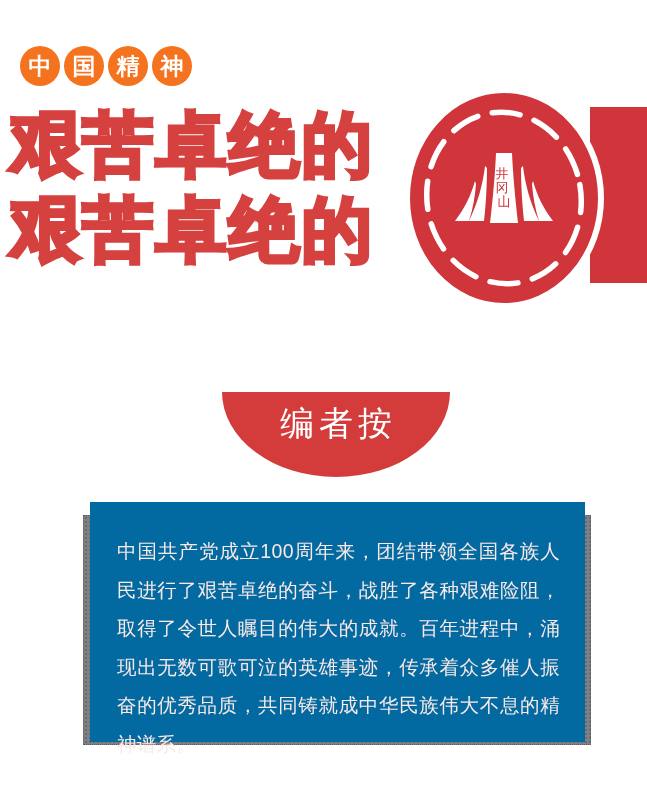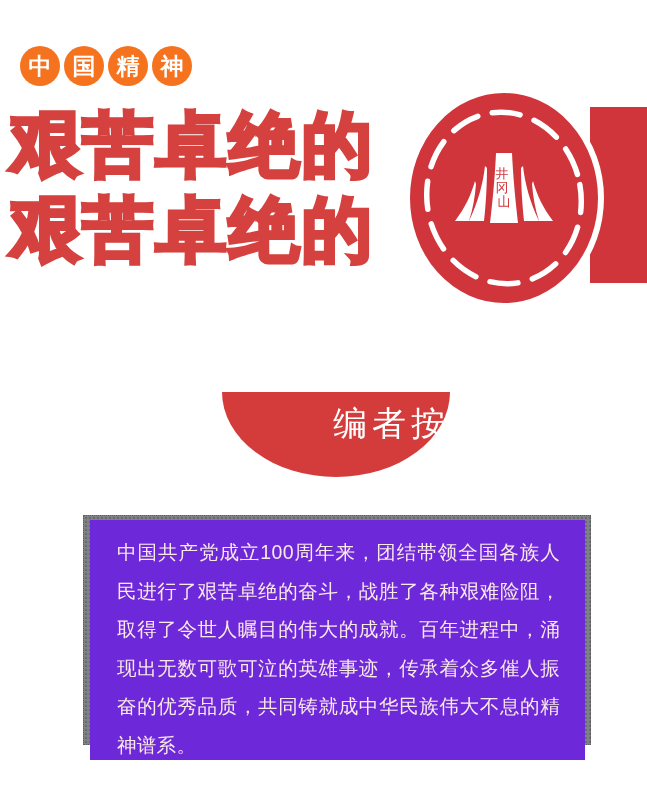--- a/index.html
+++ b/index.html
@@ -23,39 +23,39 @@
   
   .side-rect{
     position:absolute;left:590px;top:107px;width:57px;height:176px;
     background:#CF353B;z-index:1;
   }
   .emblem{position:absolute;left:399px;top:83px;width:210px;height:230px;z-index:2;}
   
   .note-semicircle{
     position:absolute;left:222px;top:392px;width:228px;height:85px;
     background:#D43B3B;border-radius:0 0 114px 114px / 0 0 85px 85px;
-    display:flex;justify-content:flex-end;
+    display:flex;justify-content:center;
   }
   .note-label{
     margin-top:9px;color:#ffffff;font-size:34px;letter-spacing:5px;
     text-indent:5px;font-weight:500;
   }
   
   .shadow-box{
     position:absolute;left:83px;top:515px;width:508px;height:230px;
     background-color:#808184;
     background-image:radial-gradient(#686a6d 1px, transparent 1.2px);
     background-size:4px 4px;
     border:1px dotted #5c5d60;box-sizing:border-box;z-index:1;
   }
   
   .content-box{
-    position:absolute;left:90px;top:520px;width:495px;height:240px;
-    background:#6d28d9;z-index:2;box-sizing:border-box;
-    padding:13px 25px 0 27px;
+    position:absolute;left:90px;top:502px;width:495px;height:240px;
+    background:#0369a1;z-index:2;box-sizing:border-box;
+    padding:30px 25px 0 27px;
   }
   .content-text{
     margin:0;color:#F9E9E7;font-size:19.5px;line-height:38.6px;
     text-align:justify;letter-spacing:0.3px;
   }
 </style>
 </head>
 <body>
 
 <div class="canvas">

